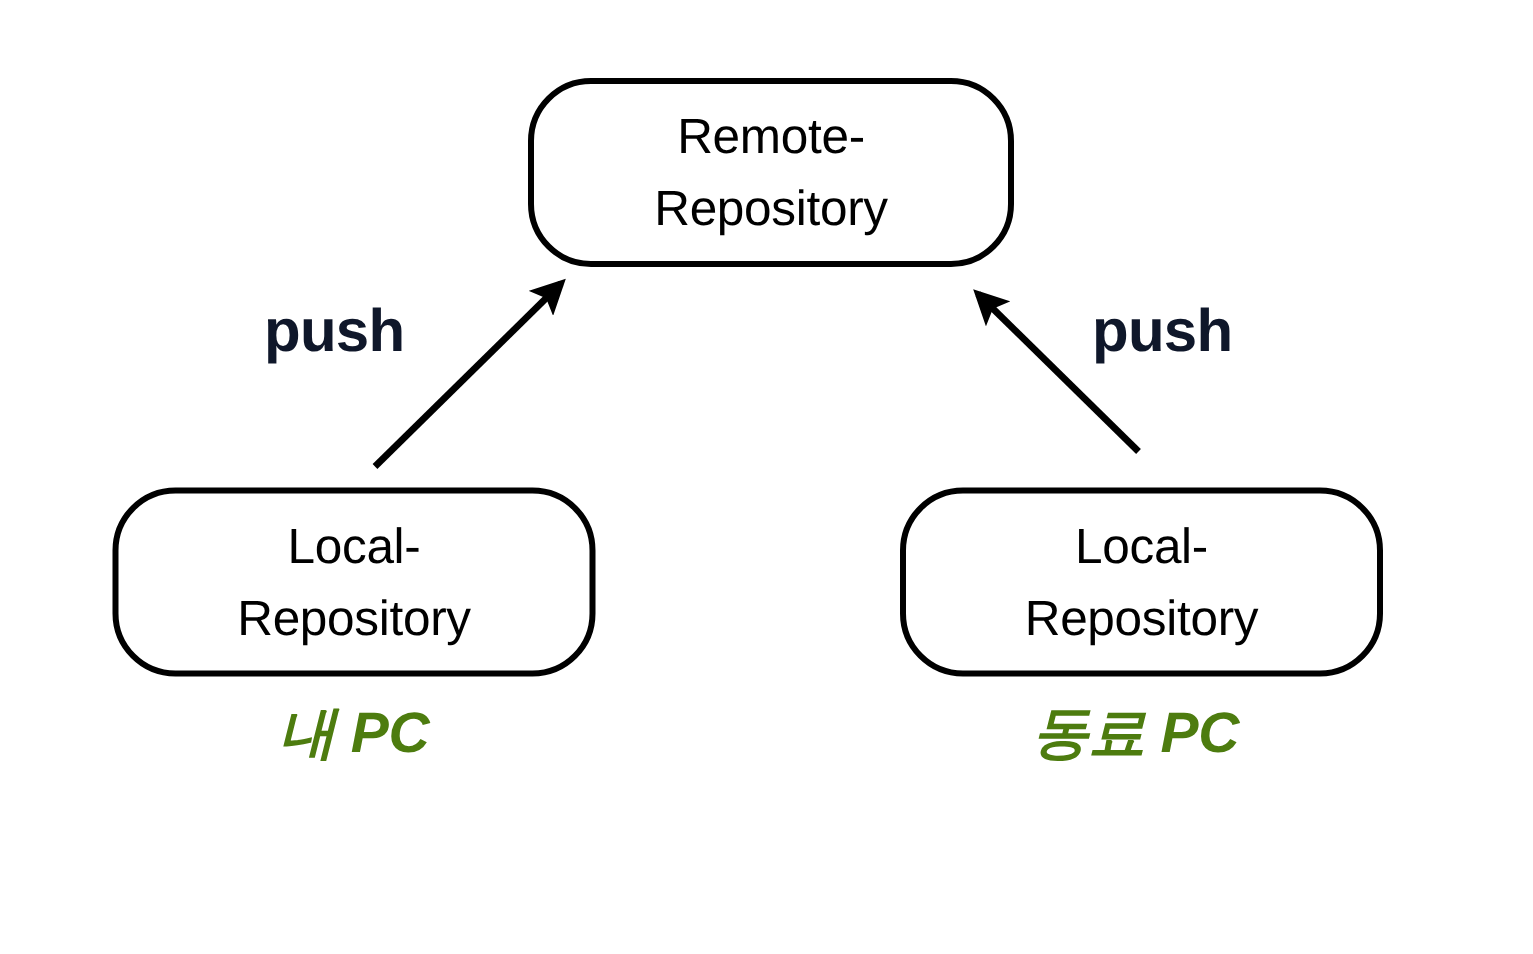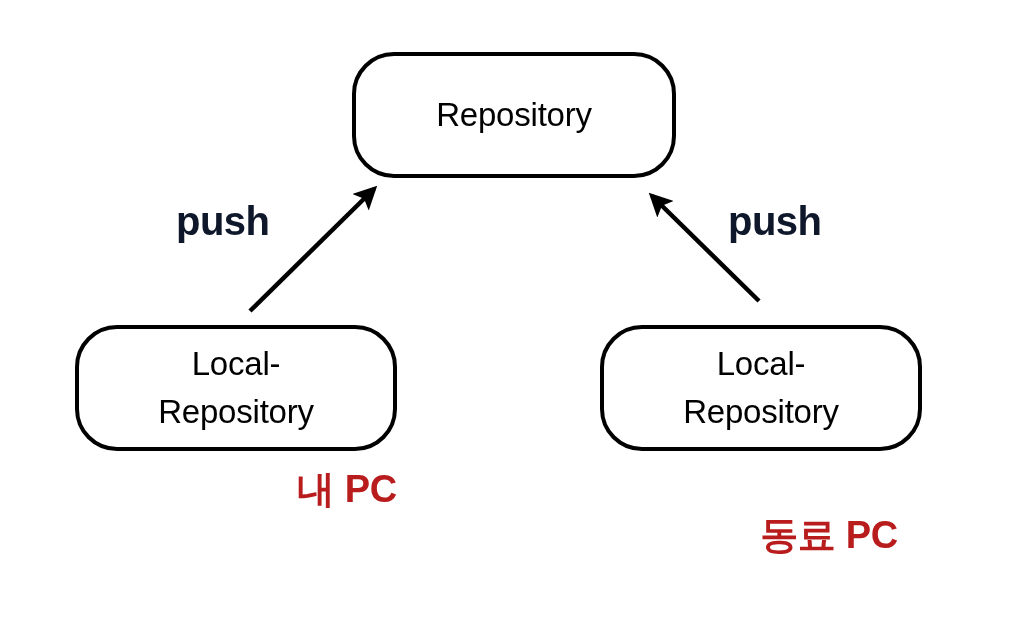--- a/index.html
+++ b/index.html
@@ -78,34 +78,34 @@
     left: 728px;
     top: 201px;
   }
   
   .machine-caption {
     position: absolute;
     font-size: 38px;
     font-weight: 700;
     letter-spacing: -0.3px;
     white-space: nowrap;
-    text-align: right;
-    color: #b91c1c;
+    text-align: center;
+    color: #4d7c0f;
     line-height: 1;
+    font-style: italic;
   }
   #caption-mine {
     left: 75px;
     top: 470px;
     width: 322px;
   }
   #caption-peer {
-    left: 576px;
+    left: 596px;
     top: 470px;
     width: 322px;
-    margin-top: 46px;
   }
   
   #arrow-layer {
     position: absolute;
     left: 0;
     top: 0;
     width: 1022px;
     height: 636px;
     pointer-events: none;
   }
@@ -119,20 +119,21 @@
     <defs>
       <marker id="head-solid" markerWidth="5.2" markerHeight="5.2" refX="4.2" refY="2.6" orient="auto" markerUnits="strokeWidth">
         <path d="M0,0 L5.2,2.6 L0,5.2 L1.1,2.6 Z" fill="#000000"></path>
       </marker>
     </defs>
     <line x1="250" y1="311" x2="374" y2="189" stroke="#000000" stroke-width="4.5" stroke-linecap="butt" marker-end="url(#head-solid)"></line>
     <line x1="759" y1="301" x2="652" y2="196" stroke="#000000" stroke-width="4.5" stroke-linecap="butt" marker-end="url(#head-solid)"></line>
   </svg>
 
   <div class="node" id="node-remote">
+    <span class="node-line">Remote-</span>
     <span class="node-line">Repository</span>
   </div>
 
   <div class="node" id="node-local-mine">
     <span class="node-line">Local-</span>
     <span class="node-line">Repository</span>
   </div>
 
   <div class="node" id="node-local-peer">
     <span class="node-line">Local-</span>

